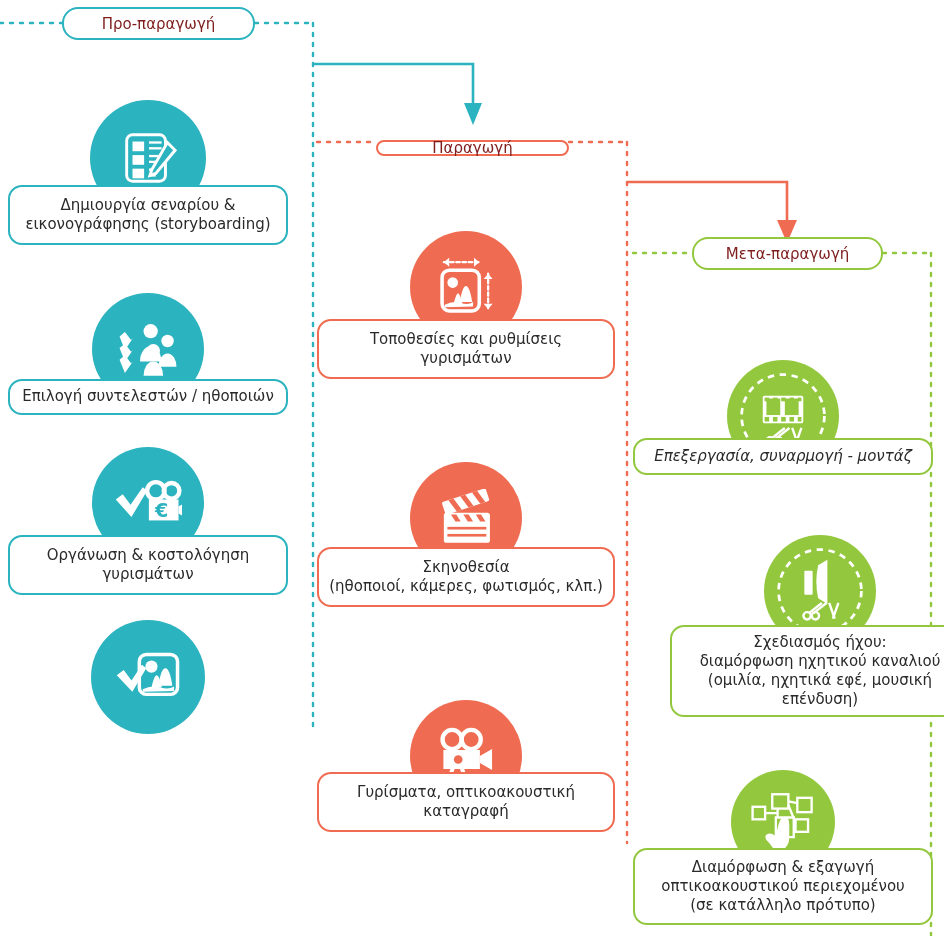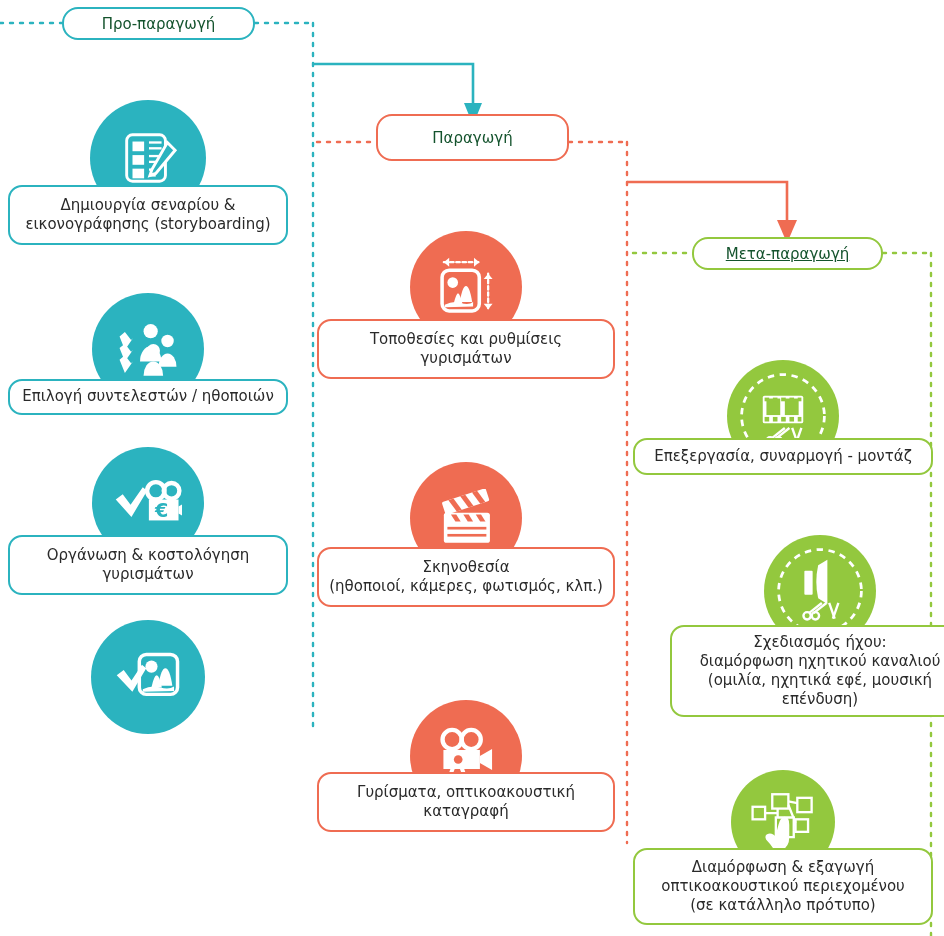--- a/index.html
+++ b/index.html
@@ -30,21 +30,21 @@
   .phase-header {
     position: absolute;
     box-sizing: border-box;
     display: flex;
     align-items: center;
     justify-content: center;
     border: 2px solid #c4b5fd;
     border-radius: 16px;
     background: #ffffff;
     font-size: 15px;
-    color: #14532d;
+    color: #7f1d1d;
     z-index: 6;
   }
   .phase-header.teal { border-color: #2bb3bf; }
   .phase-header.red  { border-color: #ef6c52; }
   .phase-header.green{ border-color: #93c83e; }
 
   
   .step {
     position: absolute;
     z-index: 4;
@@ -120,25 +120,25 @@
       <path d="M 633 253 L 692 253"></path>
       <path d="M 883 253 L 931 253"></path>
       <path d="M 931 253 L 931 936"></path>
     </g>
   </svg>
 
   <div class="phase-header teal" style="left:62px; top:7px; width:193px; height:33px;">
     <span>Προ-παραγωγή</span>
   </div>
 
-  <div class="phase-header red" style="left:376px; top:114px; width:193px; height:47px;">
+  <div class="phase-header red" style="left:376px; top:140px; width:193px; height:16px;">
     <span>Παραγωγή</span>
   </div>
 
-  <div class="phase-header green" style="left:692px; top:237px; width:191px; height:33px;text-decoration:underline;">
+  <div class="phase-header green" style="left:692px; top:237px; width:191px; height:33px;">
     <span>Μετα-παραγωγή</span>
   </div>
 
   <div class="step teal" style="left:8px; top:100px; width:280px; height:145px;">
     <div class="circle" style="width:116px; height:116px;">
       <svg width="62" height="62" viewBox="0 0 64 64" fill="none" stroke="#ffffff" stroke-width="3">
         <rect x="10" y="8" width="40" height="48" rx="6"></rect>
         <rect x="16" y="15" width="12" height="10" fill="#ffffff" stroke="none"></rect>
         <rect x="16" y="29" width="12" height="10" fill="#ffffff" stroke="none"></rect>
         <rect x="16" y="43" width="12" height="10" fill="#ffffff" stroke="none"></rect>
@@ -252,21 +252,21 @@
         <path d="M32 28 l5 8 l6 0 l-5 -8 z" fill="#ef6c52"></path>
         <path d="M46 28 l5 8 l6 0 l-5 -8 z" fill="#ef6c52"></path>
         <rect x="14" y="42" width="44" height="3" fill="#ef6c52"></rect>
         <rect x="14" y="50" width="44" height="3" fill="#ef6c52"></rect>
       </svg>
     </div>
     <div class="label" style="top:85px; height:60px; white-space:pre-line;">Σκηνοθεσία
 (ηθοποιοί, κάμερες, φωτισμός, κλπ.)</div>
   </div>
 
-  <div class="step green" style="left:633px; top:360px; width:300px; height:115px;">
+  <div class="step green" style="left:633px; top:360px; width:300px; height:115px;font-style:italic;">
     <div class="circle" style="width:112px; height:112px;">
       <svg width="92" height="92" viewBox="0 0 100 100" fill="none">
         <circle cx="50" cy="50" r="45" stroke="#ffffff" stroke-width="3" stroke-dasharray="7 6" fill="none"></circle>
         <g fill="#ffffff">
           <rect x="28" y="28" width="44" height="30" rx="2"></rect>
           <rect x="32" y="31" width="15" height="18" fill="#93c83e"></rect>
           <rect x="52" y="31" width="15" height="18" fill="#93c83e"></rect>
           <rect x="30" y="51" width="5" height="5" fill="#93c83e"></rect>
           <rect x="39" y="51" width="5" height="5" fill="#93c83e"></rect>
           <rect x="48" y="51" width="5" height="5" fill="#93c83e"></rect>

